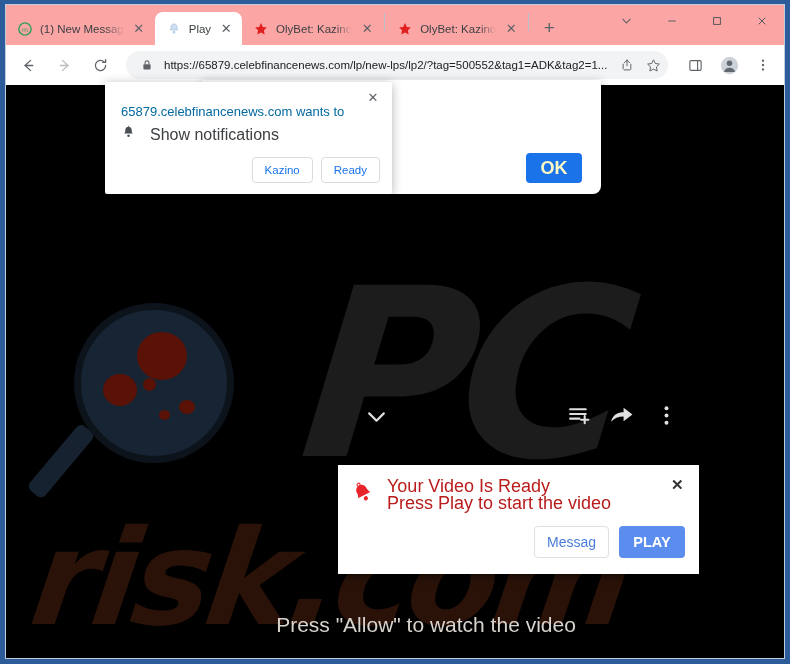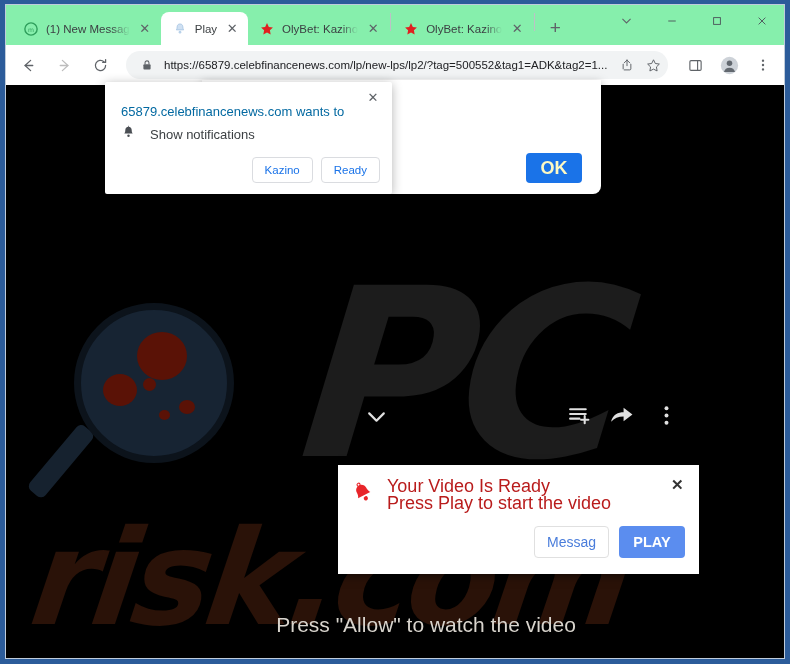--- a/index.html
+++ b/index.html
@@ -23,24 +23,24 @@
     width: 780px; height: 655px;
     background: #ffffff;
     overflow: hidden;
     border: 1px solid #bfccdb;
   }
 
   
   .tabstrip {
     position: relative;
     height: 40px;
-    background: #86efac;
+    background: #fca5a5;
     display: flex;
     align-items: flex-end;
-    padding-left: 6px;
+    padding-left: 0;
   }
   .tab {
     position: relative;
     height: 33px;
     display: flex;
     align-items: center;
     gap: 7px;
     padding: 0 8px 0 11px;
     font-size: 11.5px;
     color: #3c4043;
@@ -339,21 +339,21 @@
     position: absolute;
     left: 16px; top: 22px;
     font-size: 13px;
     color: #0369a1;
   }
   .permbubble .pb-row {
     position: absolute;
     left: 16px; top: 43px;
     display: flex; align-items: center; gap: 14px;
   }
-  .permbubble .pb-row .lbl { font-size: 13px; color: #3c4043; text-align: center; }
+  .permbubble .pb-row .lbl { font-size: 16px; color: #3c4043; text-align: center; }
   .permbubble .pb-btns {
     position: absolute;
     right: 12px; bottom: 11px;
     display: flex; gap: 8px;
   }
   .pb-btn {
     height: 26px;
     min-width: 56px;
     padding: 0 12px;
     border: 1px solid #dadce0;

